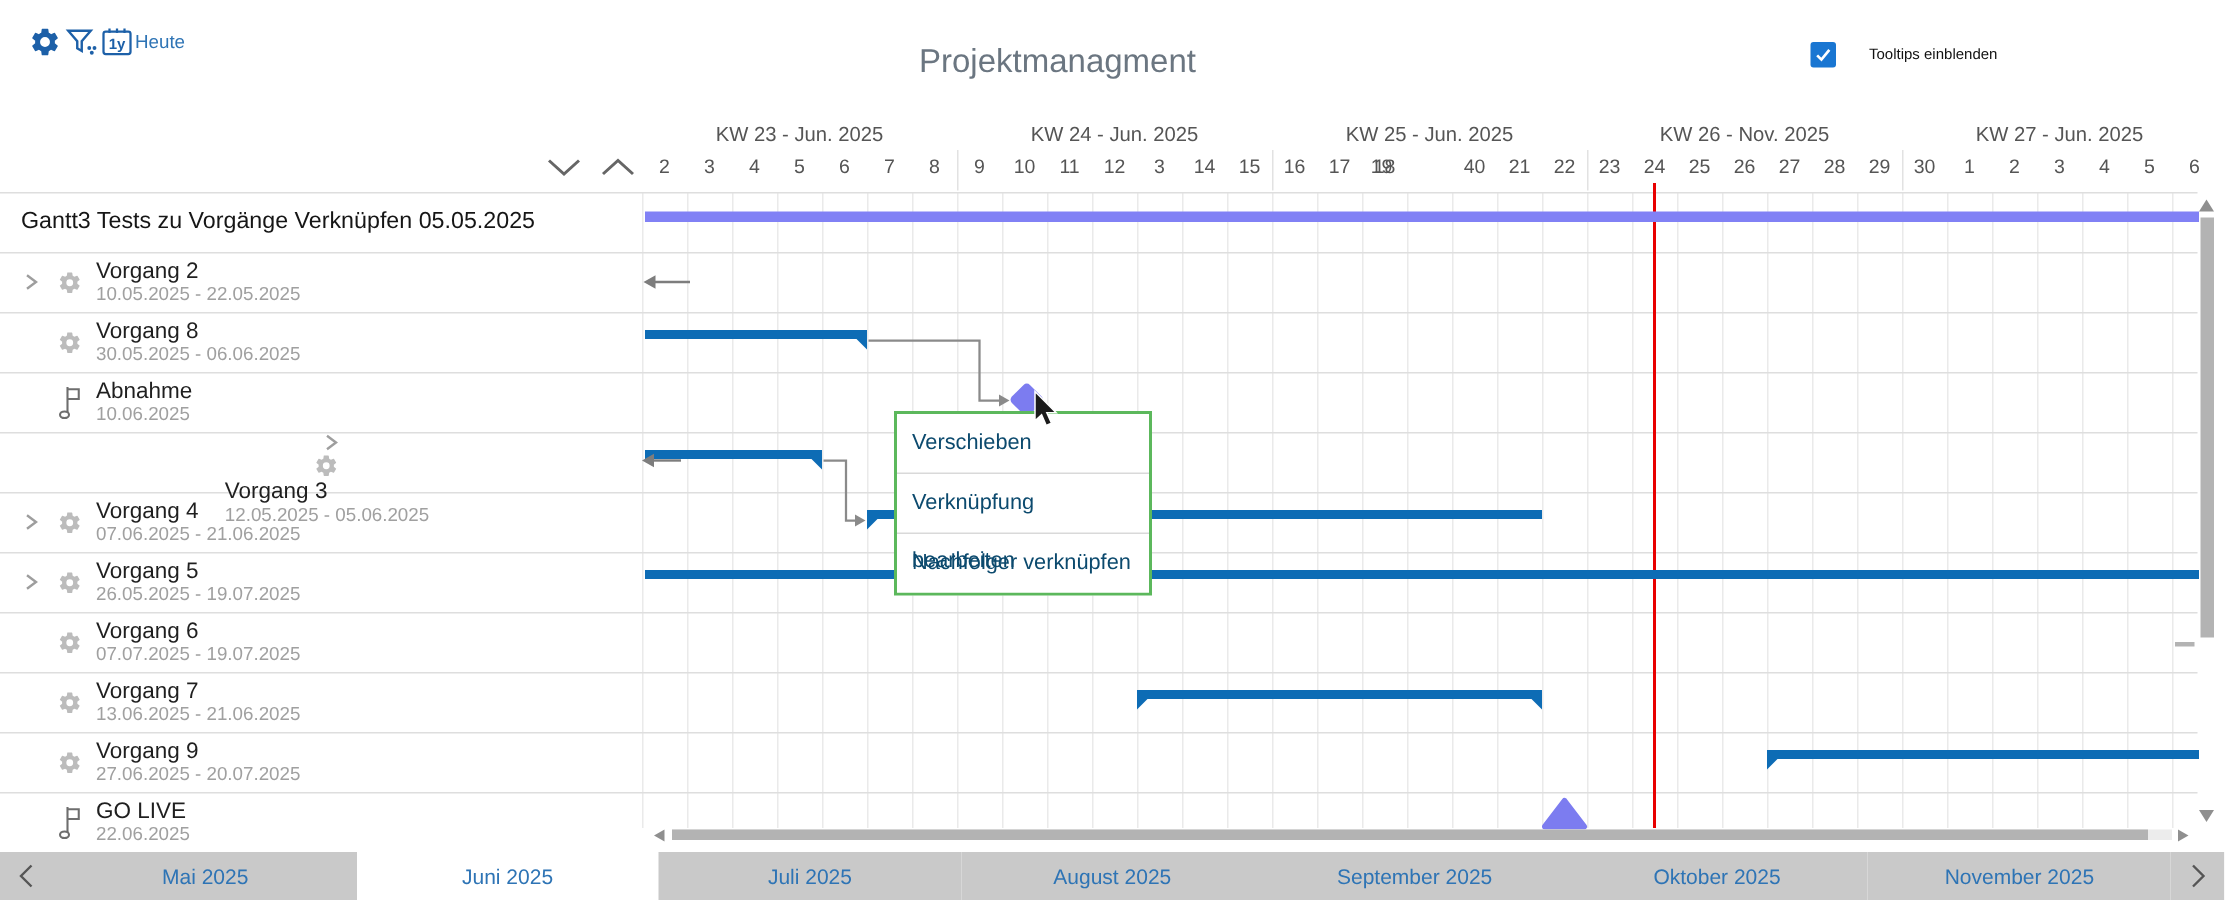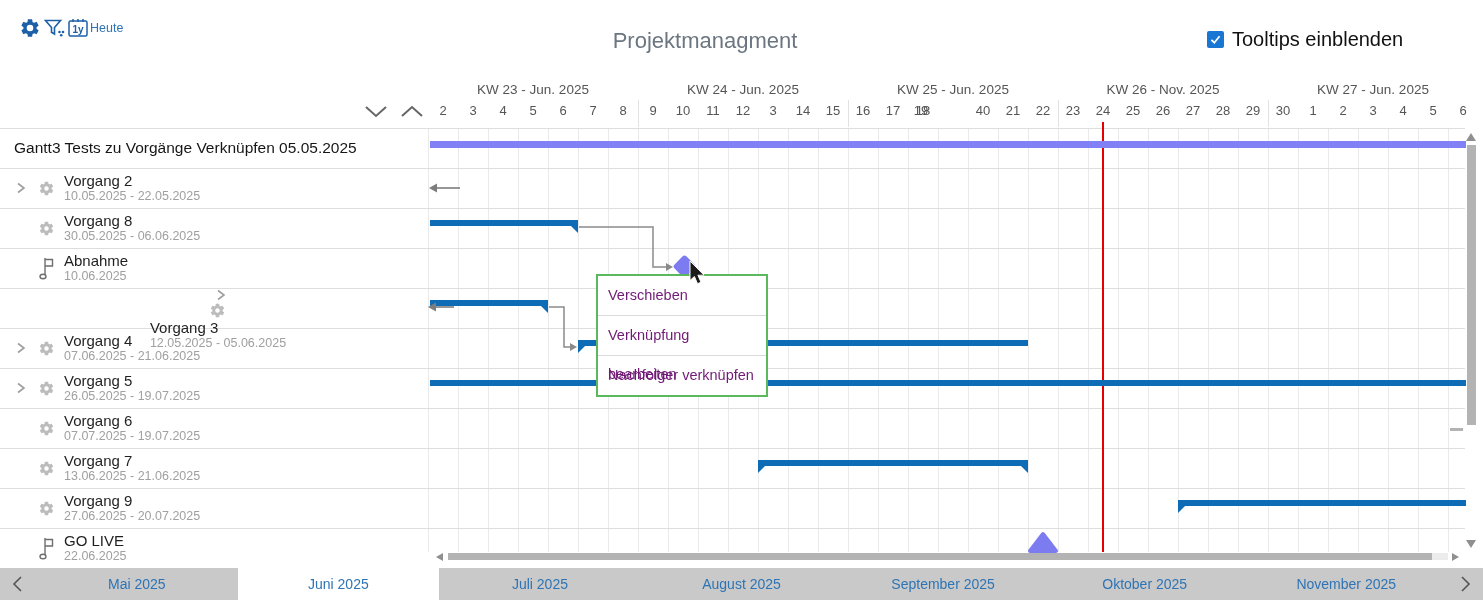--- a/index.html
+++ b/index.html
@@ -5,21 +5,21 @@
   html,body{margin:0;padding:0;background:#fff;}
   #app{position:relative;width:1483px;height:600px;background:#fff;overflow:hidden;
        font-family:"Liberation Sans",sans-serif;color:#333;}
   
   #toolbar{position:absolute;left:18px;top:16px;display:flex;align-items:center;z-index:30;}
   .tbicon{width:24px;height:24px;color:#1d60a8;cursor:pointer;display:inline-flex;align-items:center;justify-content:center;}
   #heute{color:#2e74b5;font-size:12.5px;cursor:pointer;}
   #title{position:absolute;left:0;top:28px;width:1410px;text-align:center;font-size:22px;font-weight:300;color:#6b7681;z-index:5;}
   #tooltips-wrap{position:absolute;left:1207px;top:28px;display:flex;align-items:center;gap:8px;z-index:30;cursor:pointer;}
   #cbx{width:17px;height:17px;background:#1976d2;border-radius:2px;display:flex;align-items:center;justify-content:center;}
-  #tooltips-label{font-size:20px;color:#111;}
+  #tooltips-label{font-size:10px;color:#111;margin-left:14px;}
   
   .wk{position:absolute;top:82px;height:18px;text-align:center;font-size:13.5px;color:#555;z-index:3;}
   .day{position:absolute;top:103px;height:18px;text-align:center;font-size:13px;color:#555;z-index:3;}
   .wtick{position:absolute;top:100px;height:27px;width:1px;background:#e2e2e2;z-index:2;}
   #zoom-ctrls{position:absolute;left:363px;top:101px;display:flex;gap:10px;z-index:5;}
   .zbtn{width:26px;height:20px;cursor:pointer;color:#666;}
   
   .vline{position:absolute;top:128px;height:424px;width:1px;background:#eaeaea;z-index:1;}
   .hline{position:absolute;left:0;height:1px;background:#dedede;z-index:1;}
   
@@ -37,21 +37,21 @@
   .notchL,.notchR{position:absolute;top:100%;width:0;height:0;}
   .notchL{left:0;border-top:7px solid #0d6cb5;border-right:7px solid transparent;}
   .notchR{right:0;border-top:7px solid #0d6cb5;border-left:7px solid transparent;}
   #today-line{position:absolute;width:2px;background:#e80000;z-index:2;}
   #overlay{position:absolute;left:0;top:0;z-index:8;pointer-events:none;}
   #cursor-svg{position:absolute;left:0;top:0;z-index:60;pointer-events:none;}
   #diamond{position:absolute;width:17px;height:17px;background:#7c7cf0;border-radius:3px;
            transform:rotate(45deg);z-index:9;cursor:pointer;}
   
   #ctx-menu{position:absolute;background:#fff;border:2px solid #5cb85c;z-index:40;width:168px;}
-  .ctx-item{height:39px;line-height:39px;padding:0 10px;font-size:14.5px;color:#701a75;cursor:pointer;background:#fff;}
+  .ctx-item{height:39px;line-height:39px;padding:0 10px;font-size:14.5px;color:#0c4a6e;cursor:pointer;background:#fff;}
   .ctx-item + .ctx-item{border-top:1px solid #d9d9d9;}
   
   .sb{background:#b3b3b3;position:absolute;z-index:20;}
   .sbtrack{background:#ececec;position:absolute;z-index:19;}
   .tri{position:absolute;width:0;height:0;z-index:21;}
   
   #tabbar{position:absolute;left:0;top:568px;width:1483px;height:32px;display:flex;z-index:25;}
   .tab{flex:1;background:#c9c9c9;display:flex;align-items:center;justify-content:center;
        font-size:14px;color:#2e74b5;cursor:pointer;}
   .tab.sel{background:#fff;}

